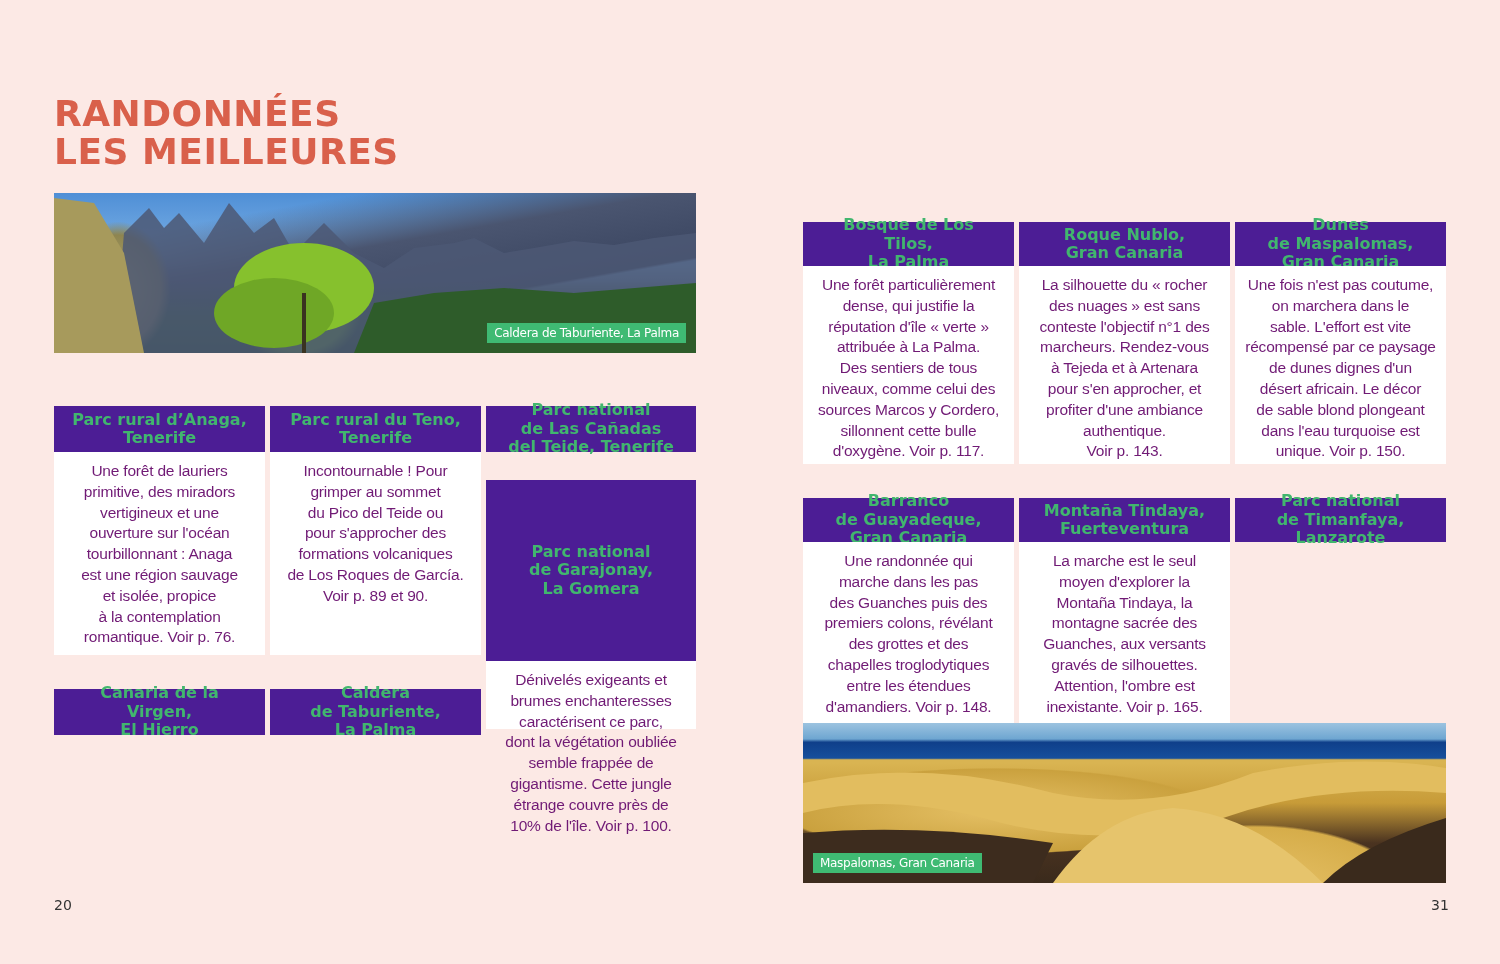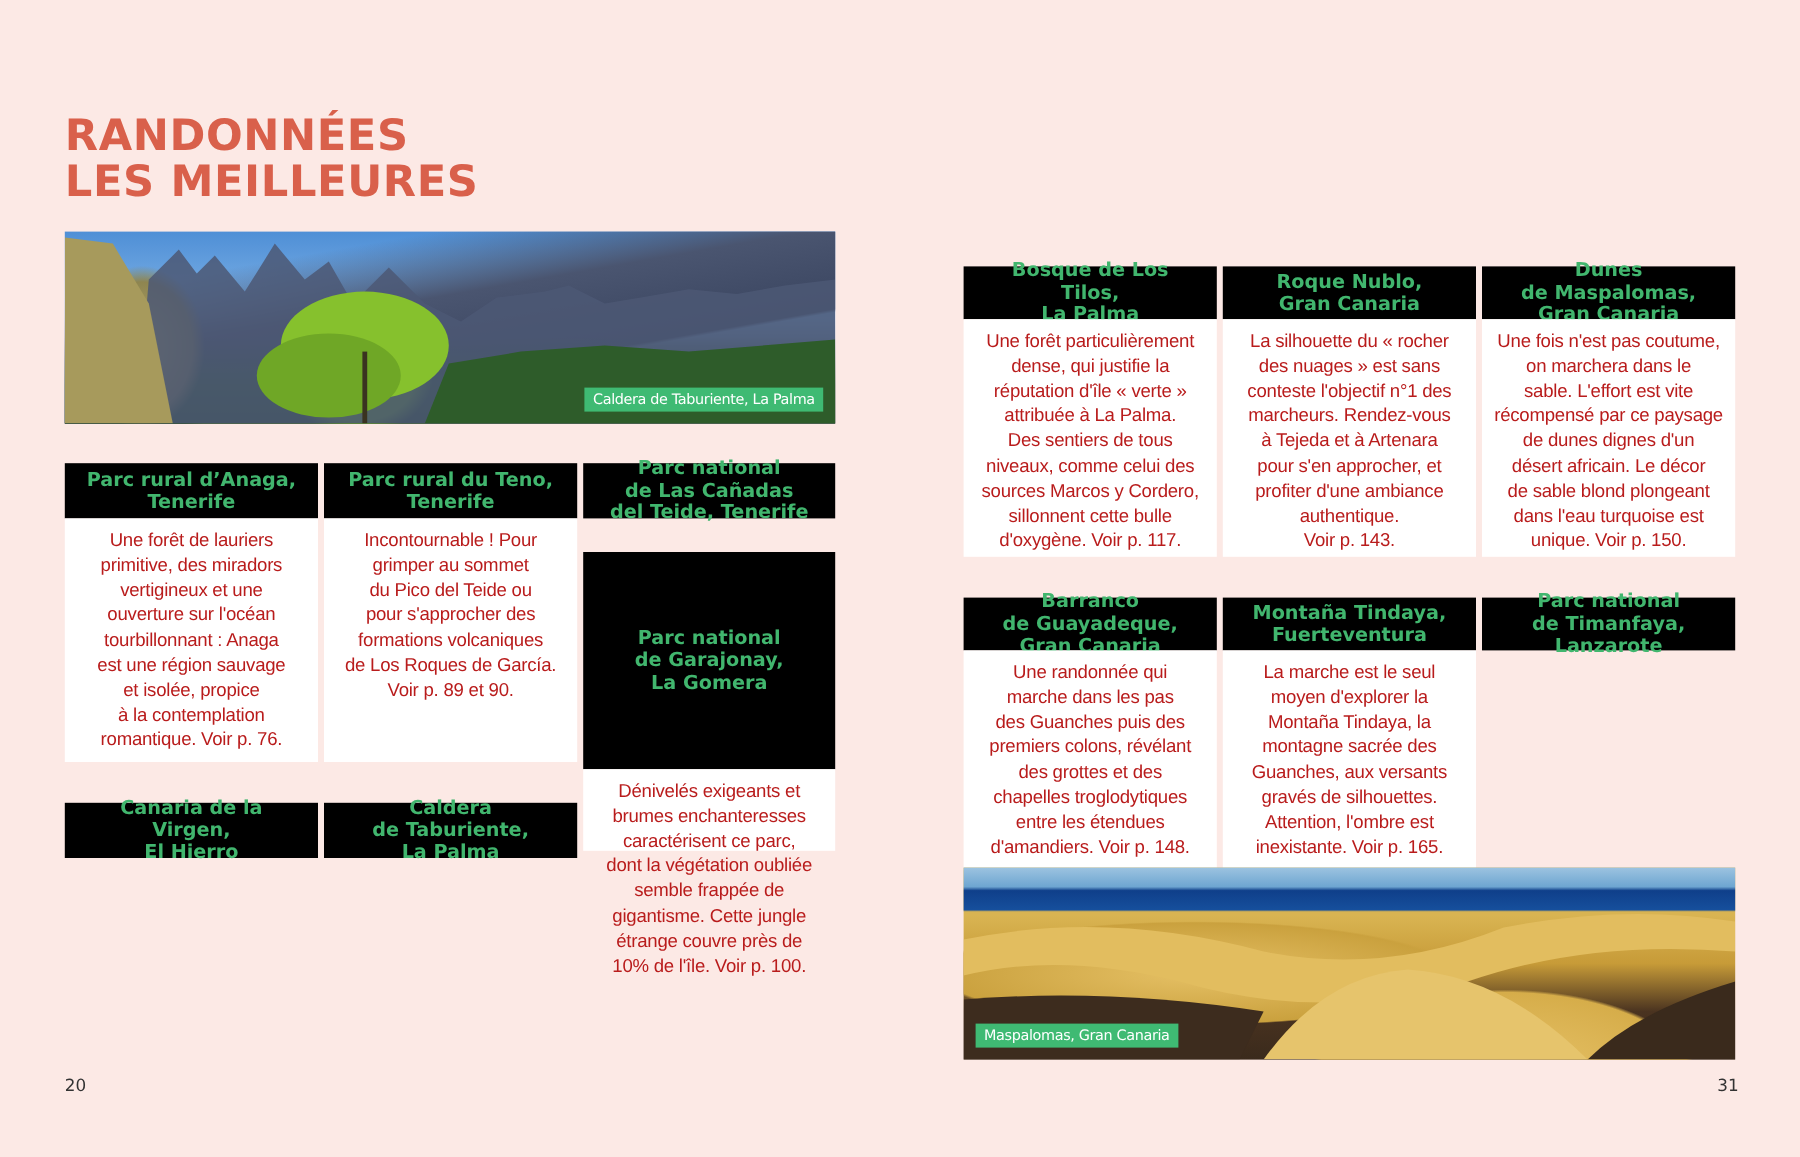--- a/index.html
+++ b/index.html
@@ -39,39 +39,39 @@
   }
   .caption {
     position:absolute; background:#3fba73; color:#fff;
     font-size:12px; padding:3px 7px; white-space:nowrap;
     font-family:"DejaVu Sans", sans-serif; letter-spacing:-0.3px;
   }
   .grid {
     position:absolute; display:grid; gap:6px 5px;
   }
   .grid-left {
-    left:54px; top:358px; width:772px;
+    left:54px; top:378px; width:772px;
     grid-template-columns:211px 211px 210px;
     grid-template-rows:68px 203px 68px 183px;
   }
   .grid-right {
     left:803px; top:194px; width:643px;
     grid-template-columns:211px 211px 211px;
     grid-template-rows:66px 198px 66px 183px;
   }
   .card-head {
-    background:#000000; color:#41b66e;
+    background:#4c1d95; color:#41b66e;
     font-family:"DejaVu Sans", sans-serif; font-weight:bold;
     font-size:16px; line-height:18.5px; text-align:center;
     display:flex; align-items:center; justify-content:center;
     padding:0 14px; white-space:pre-line;margin-top:28px;
   }
   .grid-left .card-head, .grid-right .card-head { margin-bottom:-6px; }
   .card-body {
-    background:#ffffff; color:#b91c1c;
+    background:#ffffff; color:#701a75;
     font-size:15.5px; line-height:20.8px; text-align:center;
     padding:9px 6px 4px; white-space:pre-line; letter-spacing:-0.2px;
   }
   .page-num {
     position:absolute; top:897px; font-size:14px; color:#333;
     font-family:"DejaVu Sans", sans-serif;
   }
 </style>
 </head>
 <body>

